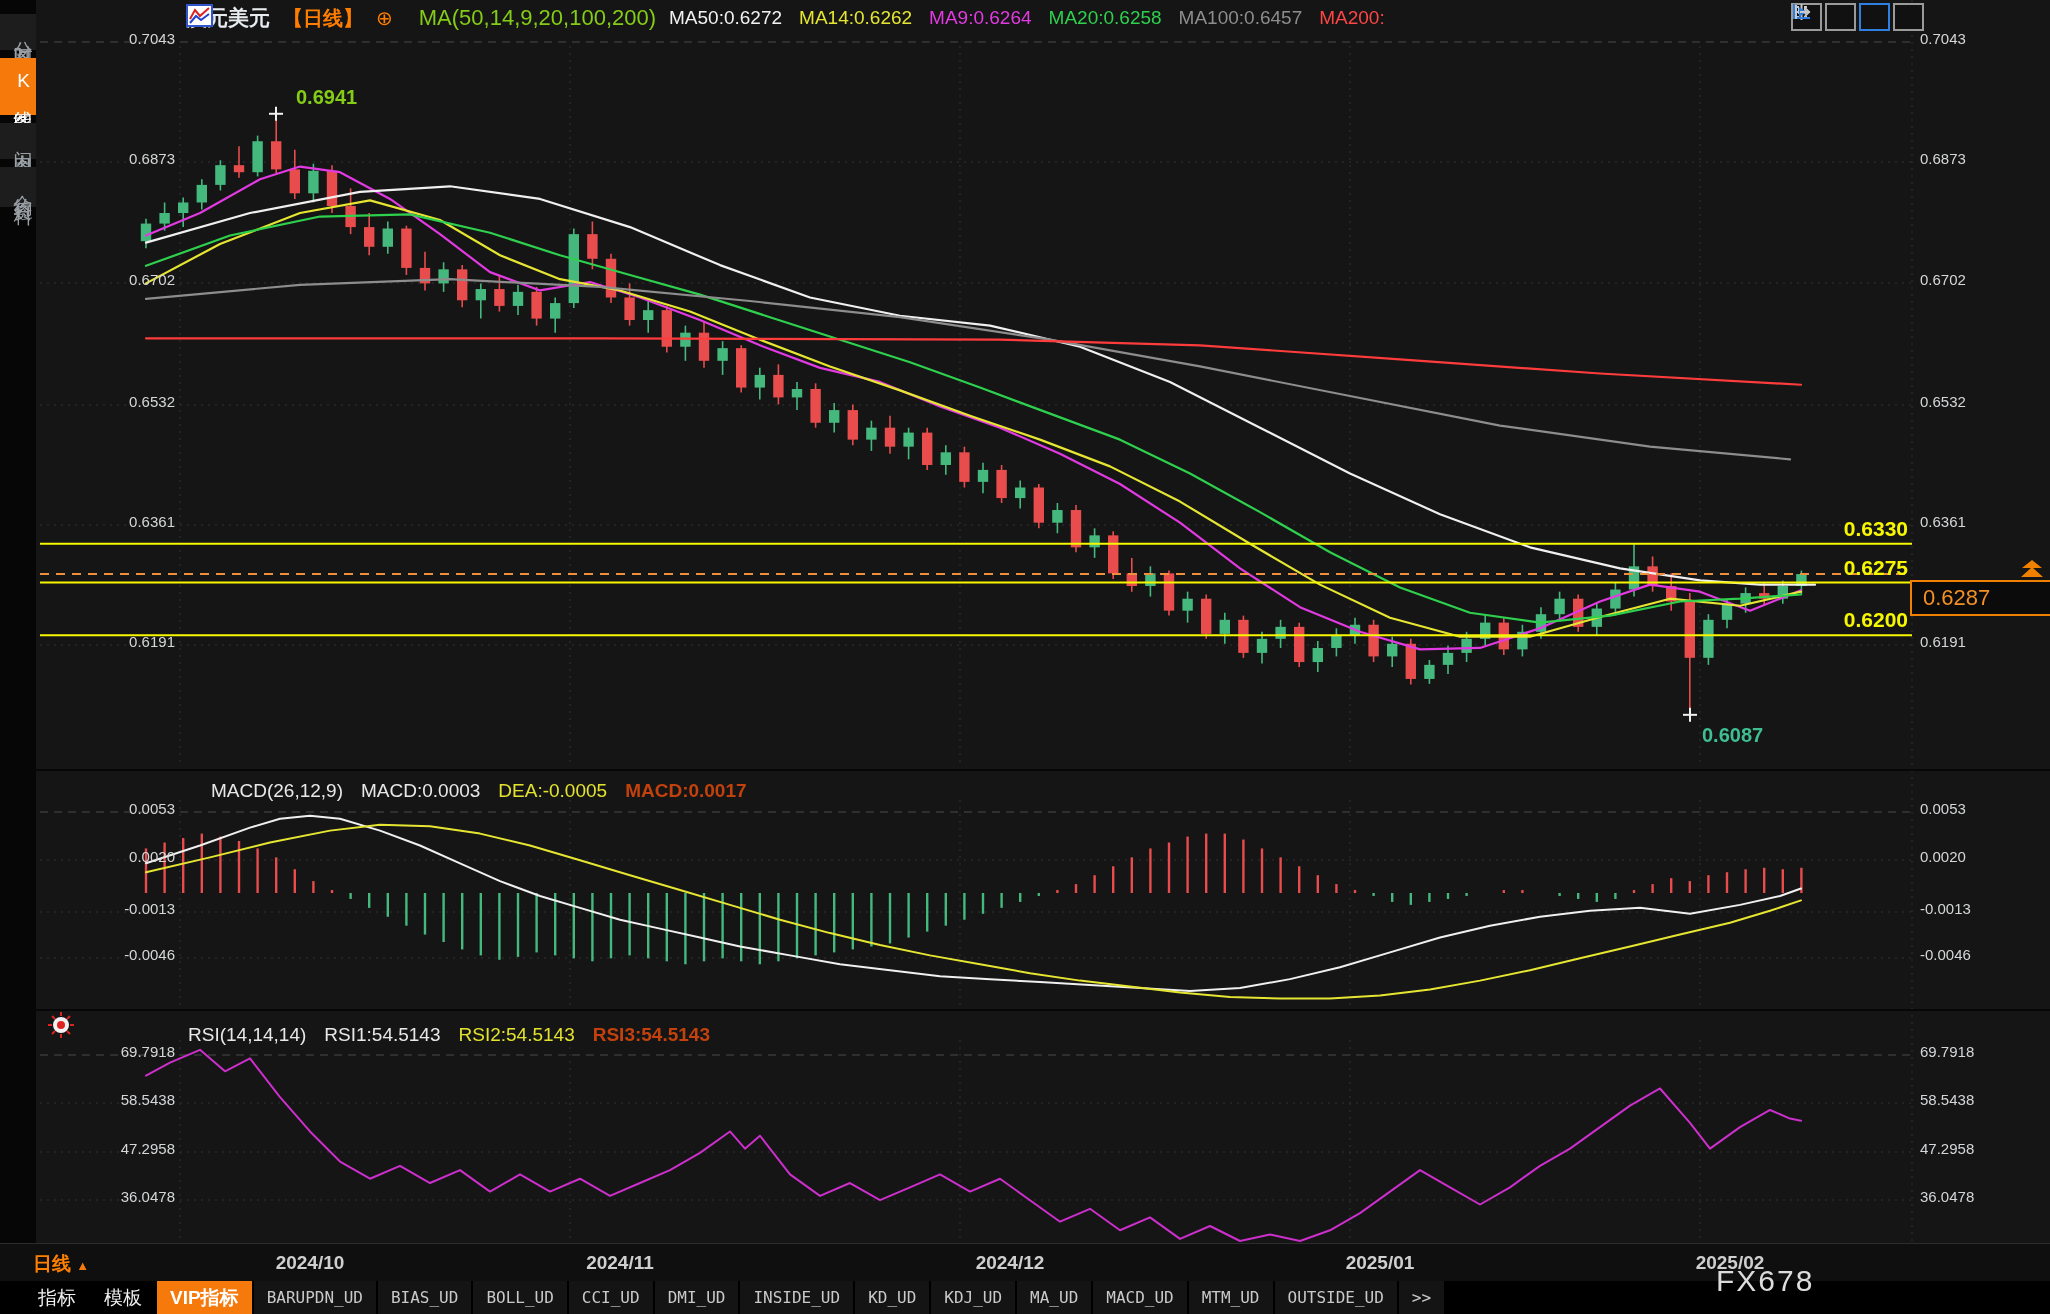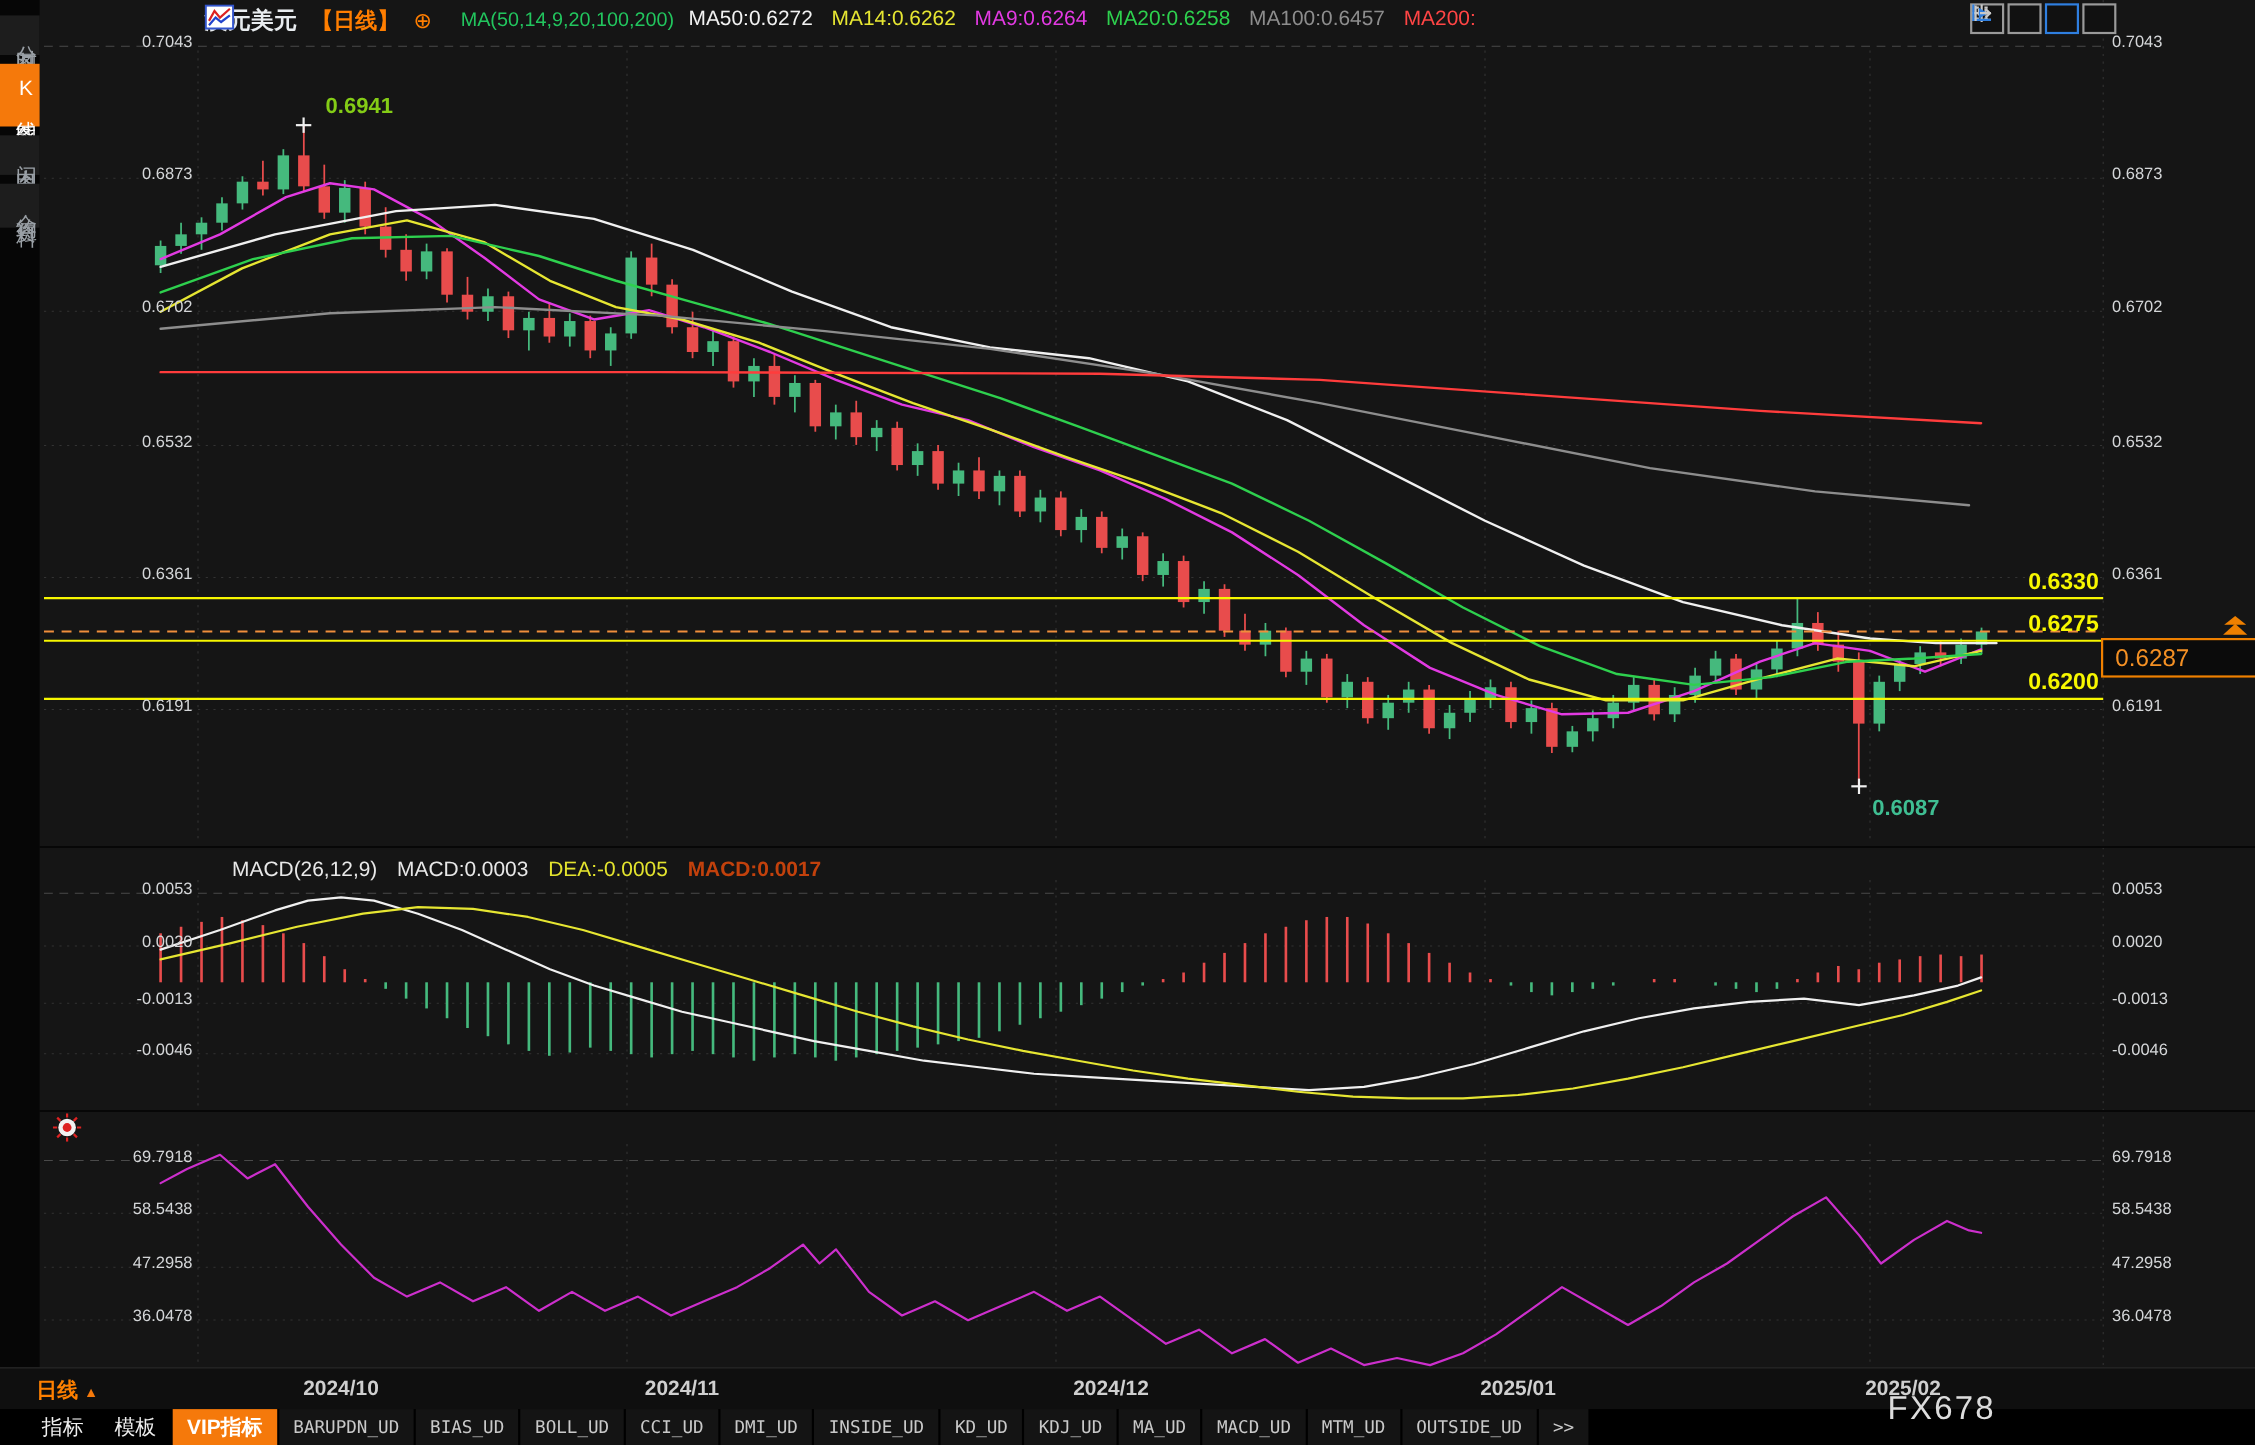--- a/index.html
+++ b/index.html
@@ -11,21 +11,21 @@
            display:flex;flex-direction:column;gap:8px;padding-top:14px;box-sizing:border-box;z-index:30;}
   .side-item{writing-mode:vertical-rl;text-orientation:upright;width:36px;text-align:center;
              padding:12px 0;background:#1d1d1d;color:#9aa0a6;font-size:19px;letter-spacing:4px;cursor:pointer;}
   .side-item.active{background:#f5790b;color:#fff;}
   
   .header{position:absolute;left:186px;top:4px;height:28px;display:flex;align-items:center;gap:13px;
           z-index:40;white-space:nowrap;}
   .sym{color:#e8ecef;font-size:21px;font-weight:bold;}
   .period{color:#ff7e00;font-size:20px;font-weight:bold;cursor:pointer;}
   .plus{color:#ff7e00;font-size:20px;cursor:pointer;}
-  .mag{color:#22c55e;font-size:18px;}
+  .mag{color:#84cc16;font-size:22px;}
   .maval{font-size:19px;margin-right:17px;}
   .toolbar{position:absolute;left:1791px;top:3px;display:flex;gap:3px;z-index:40;}
   .tbicon{width:31px;height:28px;border:2px solid #9a9a9a;background:#111;display:flex;
           align-items:center;justify-content:center;cursor:pointer;box-sizing:border-box;}
   .tbicon.blue{border-color:#2f7fe0;}
   
   #overlay{position:absolute;left:0;top:0;width:2050px;height:1314px;pointer-events:none;z-index:20;}
   .axlab{position:absolute;font-size:15px;color:#d4d6d8;}
   .ylab{position:absolute;font-size:21px;font-weight:bold;color:#f7f700;}
   .anno{position:absolute;font-size:20px;font-weight:bold;}
@@ -484,20 +484,26 @@
     </svg>
   </div>
 
   <div class="sub-header" style="top:780px;margin-left:23px;">
     <span class="w">MACD(26,12,9)</span>
     <span class="w">MACD:0.0003</span>
     <span class="yel">DEA:-0.0005</span>
     <span class="mag2">MACD:0.0017</span>
   </div>
 
+  <div class="sub-header" style="top:1024px;">
+    <span class="w">RSI(14,14,14)</span>
+    <span class="w">RSI1:54.5143</span>
+    <span class="yel">RSI2:54.5143</span>
+    <span class="mag2">RSI3:54.5143</span>
+  </div>
 
   <div class="target">
     <svg width="26" height="26" viewBox="0 0 26 26">
       <circle cx="13" cy="13" r="8" fill="#f2f2f2"></circle>
       <circle cx="13" cy="13" r="4" fill="#dd2222"></circle>
       <g stroke="#dd2222" stroke-width="2">
         <line x1="13" y1="0" x2="13" y2="4"></line>
           <line x1="13" y1="22" x2="13" y2="26"></line>
         <line x1="0" y1="13" x2="4" y2="13"></line>
           <line x1="22" y1="13" x2="26" y2="13"></line>

